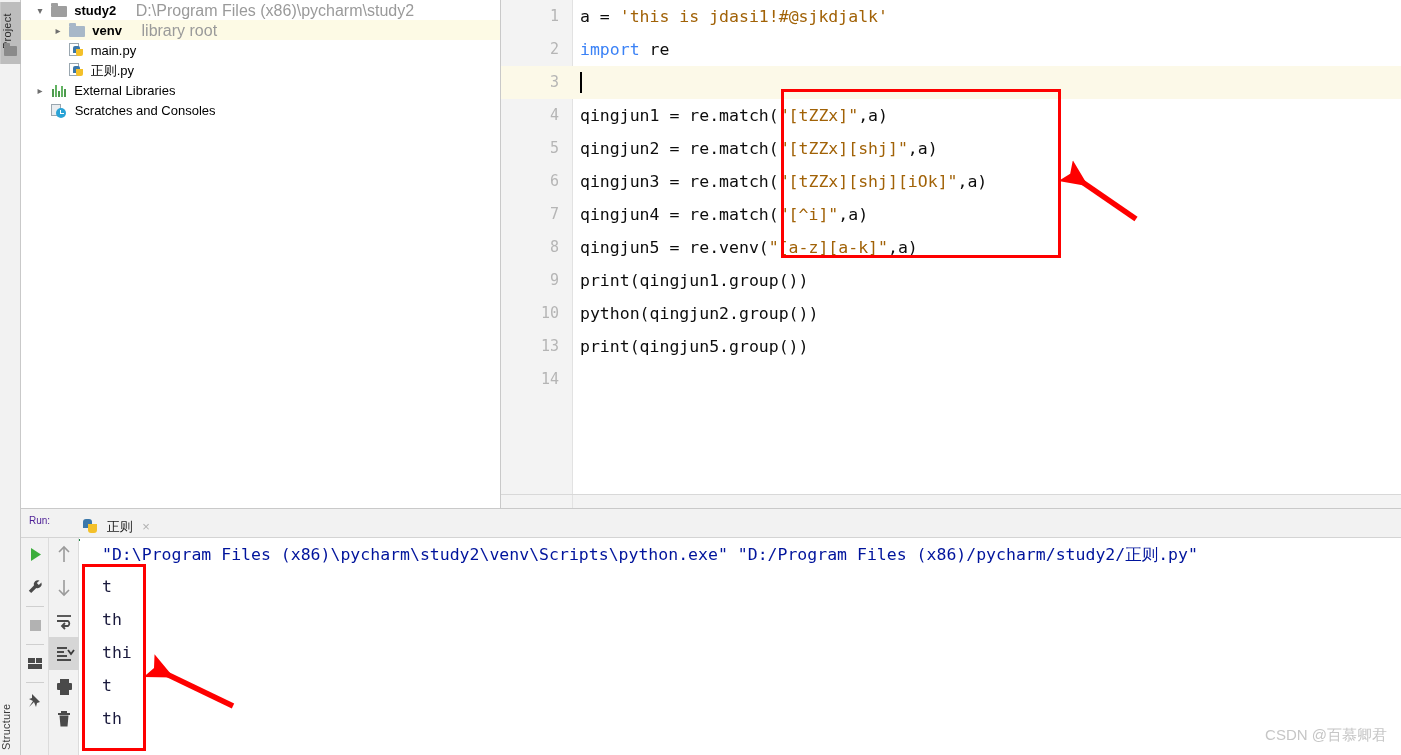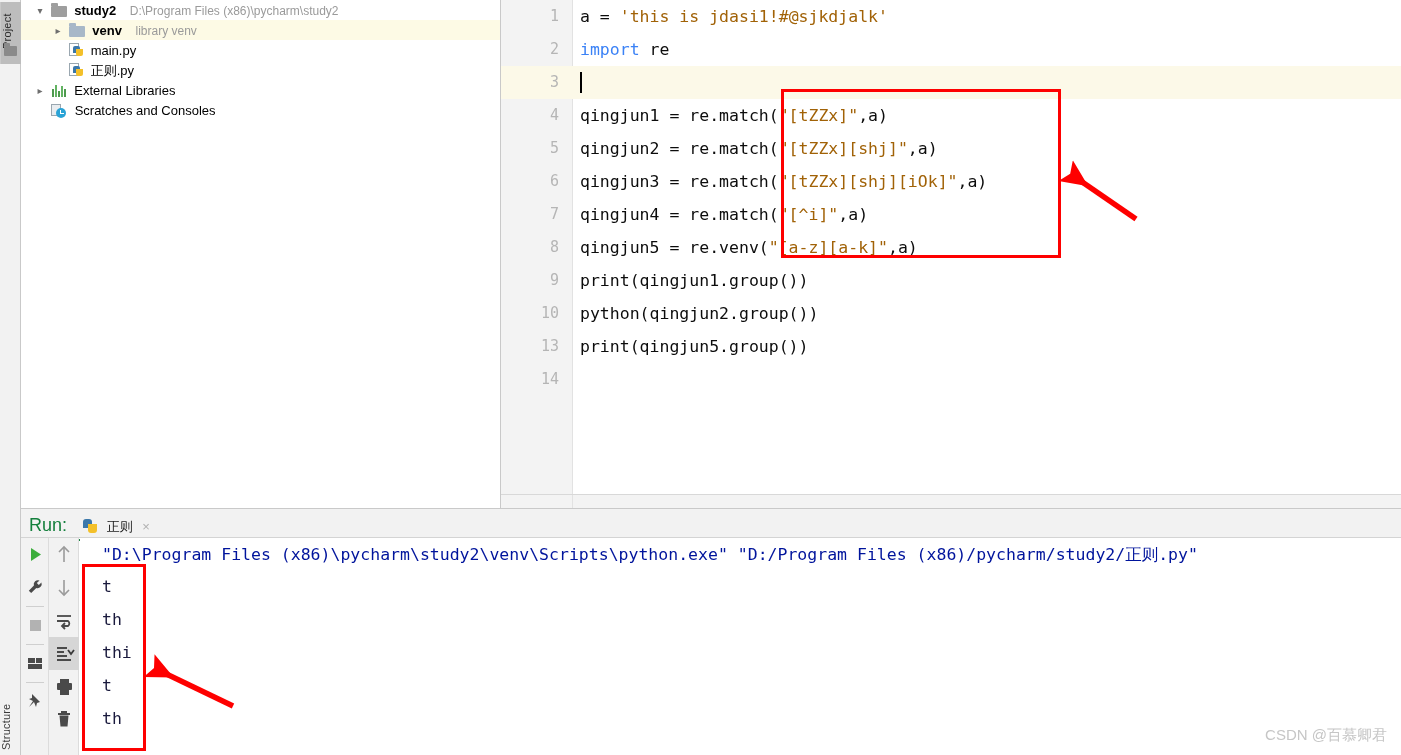--- a/index.html
+++ b/index.html
@@ -41,21 +41,21 @@
     font-size:13px;color:#000;padding-left:0;
   }
   .trow.sel{background:#fdfae5;}
   .trow .arrow{
     display:inline-block;width:14px;text-align:center;color:#6e6e6e;font-size:9px;
     vertical-align:middle;
   }
   .trow .arrow.down:before{content:"\25BE";font-size:10px;}
   .trow .arrow.right:before{content:"\25B8";font-size:10px;}
   .trow .nm{vertical-align:middle;}
-  .trow .sub{color:#9a9a9a;font-size:12px;margin-left:10px;vertical-align:middle;}
+  .trow .sub{color:#9a9a9a;font-size:16px;margin-left:16px;vertical-align:middle;}
   .ico{display:inline-block;width:16px;height:14px;vertical-align:middle;position:relative;margin-right:4px;}
 
   .ico-folder-grey{background:#9e9e9e;border-radius:1px;height:11px;margin-top:1px;}
   .ico-folder-grey:before{content:"";position:absolute;left:0;top:-3px;width:7px;height:3px;background:#9e9e9e;border-radius:1px 1px 0 0;}
   .ico-folder-blue{background:#a8b8c8;border-radius:1px;height:11px;margin-top:1px;}
   .ico-folder-blue:before{content:"";position:absolute;left:0;top:-3px;width:7px;height:3px;background:#a8b8c8;border-radius:1px 1px 0 0;}
 
   
   .ico-py{width:14px;height:15px;}
   .ico-py .sheet{position:absolute;left:0;top:0;width:10px;height:13px;background:#fff;border:1px solid #9aa7b0;box-sizing:border-box;}
@@ -108,21 +108,21 @@
 
   
   .runpanel{
     position:absolute;left:21px;top:508px;width:1380px;height:247px;
     background:#ffffff;border-top:1px solid #c9c9c9;box-sizing:border-box;
   }
   .runhead{
     position:absolute;left:0;top:0;width:1380px;height:29px;background:#f2f2f2;
     border-bottom:1px solid #d4d4d4;box-sizing:border-box;
   }
-  .runhead .lbl{position:absolute;left:8px;top:6px;font-size:18px;color:#15803d;}
+  .runhead .lbl{position:absolute;left:8px;top:6px;font-size:10px;color:#4c1d95;}
   .runtab{
     position:absolute;left:54px;top:3px;height:29px;padding:0 8px;
     border-bottom:2px solid #15803d;box-sizing:border-box;
   }
   .runtab .pyi{position:relative;display:inline-block;width:15px;height:15px;vertical-align:-3px;margin-right:5px;}
   .runtab .pyi .b1{position:absolute;left:0;top:0;width:9px;height:9px;background:#3c78aa;border-radius:3px 3px 0 0;}
   .runtab .pyi .b2{position:absolute;left:5px;top:5px;width:9px;height:9px;background:#f3c02a;border-radius:0 0 3px 3px;}
   .runtab .tlabel{font-size:13px;color:#1b1b1b;line-height:29px;}
   .runtab .xclose{color:#b0b0b0;font-size:13px;margin-left:6px;line-height:29px;}
 
@@ -177,21 +177,21 @@
       <span class="arrow down"></span>
       <span class="ico ico-folder-grey"></span>
       <span class="nm" style="font-weight:bold;">study2</span>
       <span class="sub">D:\Program Files (x86)\pycharm\study2</span>
     </div>
 
     <div class="trow sel" style="padding-left:30px;">
       <span class="arrow right"></span>
       <span class="ico ico-folder-blue"></span>
       <span class="nm" style="font-weight:bold;">venv</span>
-      <span class="sub">library venv</span>
+      <span class="sub">library root</span>
     </div>
 
     <div class="trow" style="padding-left:48px;">
       <span class="ico ico-py">
         <span class="sheet"></span><span class="b1"></span><span class="b2"></span>
       </span>
       <span class="nm">main.py</span>
     </div>
 
     <div class="trow" style="padding-left:48px;">

